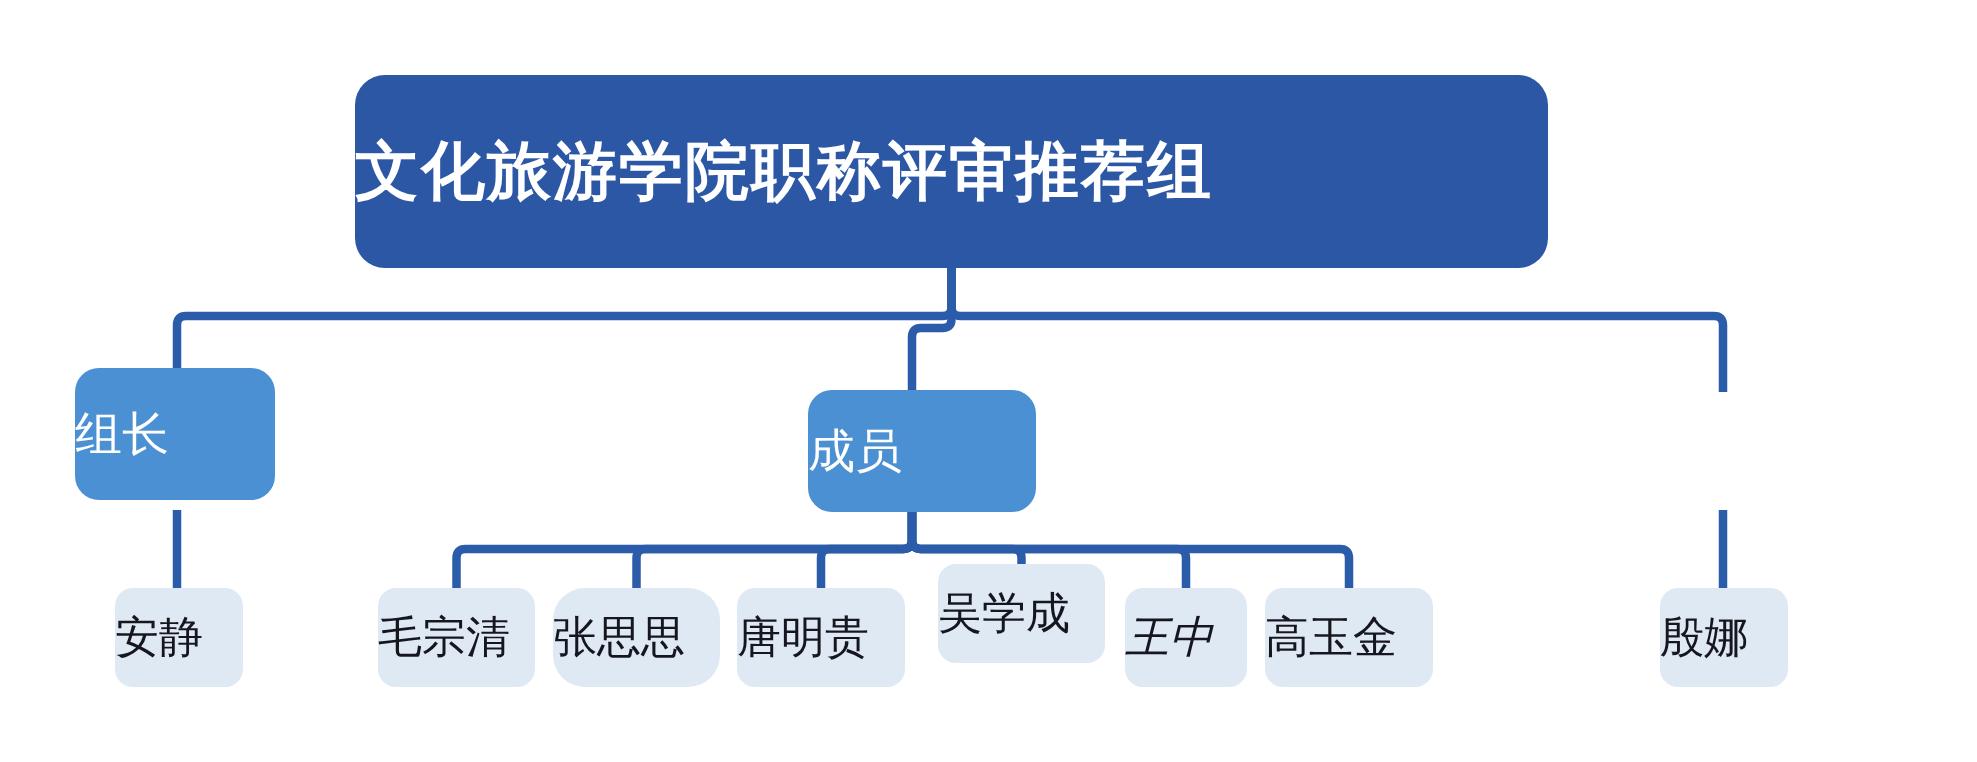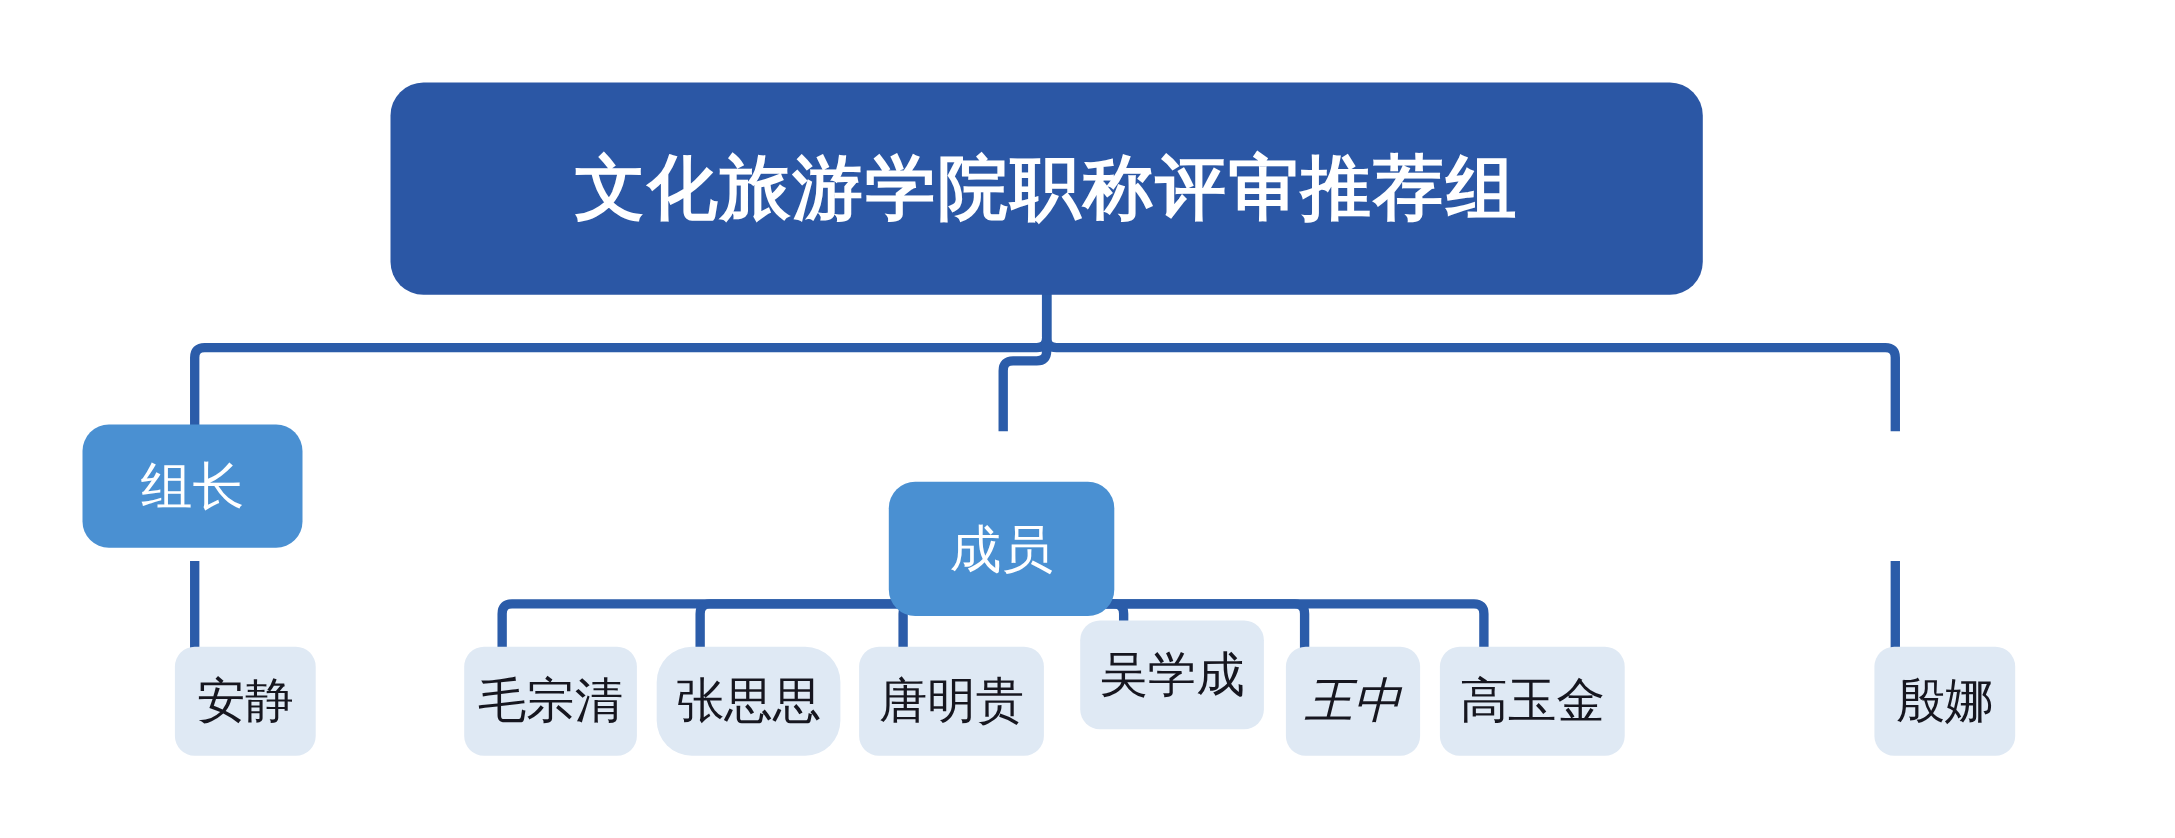--- a/index.html
+++ b/index.html
@@ -15,21 +15,21 @@
   #canvas{
     position:relative;
     width:1977px;height:762px;
     background:#ffffff;
     font-family:"Liberation Sans", sans-serif;
     overflow:hidden;
   }
   #wires{position:absolute;left:0;top:0;width:1977px;height:762px;}
   .node{
     position:absolute;
-    display:flex;align-items:center;justify-content:center;
+    display:flex;align-items:center;
     box-sizing:border-box;
     text-align:center;
     white-space:nowrap;
   }
   .node-root{
     background:var(--root-fill);
     color:var(--root-text);
     border-radius:30px;
     font-size:64px;font-weight:900;
     letter-spacing:2px;
@@ -37,21 +37,21 @@
   .node-group{
     background:var(--group-fill);
     color:var(--group-text);
     border-radius:24px;
     font-size:47px;font-weight:400;
   }
   .node-leaf{
     background:var(--leaf-fill);
     color:var(--leaf-text);
     border-radius:18px;
-    font-size:44px;font-weight:400;margin-left:44px;
+    font-size:44px;font-weight:400;
   }
   .label{pointer-events:none;}
 </style>
 </head>
 <body>
 
 <div id="canvas">
 
   <svg id="wires" viewBox="0 0 1977 762" xmlns="http://www.w3.org/2000/svg" fill="none" stroke="#2b5ca9" stroke-width="8.5">
 
@@ -70,24 +70,24 @@
     <path d="M912 510 L912 540 Q912 549 903 549 L830 549 Q821 549 821 558 L821 590"></path>
     <path d="M912 510 L912 540 Q912 549 921 549 L1012.5 549 Q1021.5 549 1021.5 558 L1021.5 590"></path>
     <path d="M912 510 L912 540 Q912 549 921 549 L1177 549 Q1186 549 1186 558 L1186 590"></path>
     <path d="M912 510 L912 540 Q912 549 921 549 L1340 549 Q1349 549 1349 558 L1349 590"></path>
   </svg>
 
   <div class="node node-root" style="left:355px;top:75px;width:1193px;height:193px;">
     <span class="label">文化旅游学院职称评审推荐组</span>
   </div>
 
-  <div class="node node-group" style="left:75px;top:386px;width:200px;height:112px;">
+  <div class="node node-group" style="left:75px;top:368px;width:200px;height:132px;">
     <span class="label">组长</span>
   </div>
-  <div class="node node-group" style="left:808px;top:390px;width:205px;height:122px;margin-top:48px;">
+  <div class="node node-group" style="left:808px;top:390px;width:228px;height:122px;">
     <span class="label">成员</span>
   </div>
 
   <div class="node node-leaf" style="left:115px;top:588px;width:128px;height:99px;">
     <span class="label">安静</span>
   </div>
 
   <div class="node node-leaf" style="left:378px;top:588px;width:157px;height:99px;">
     <span class="label">毛宗清</span>
   </div>

